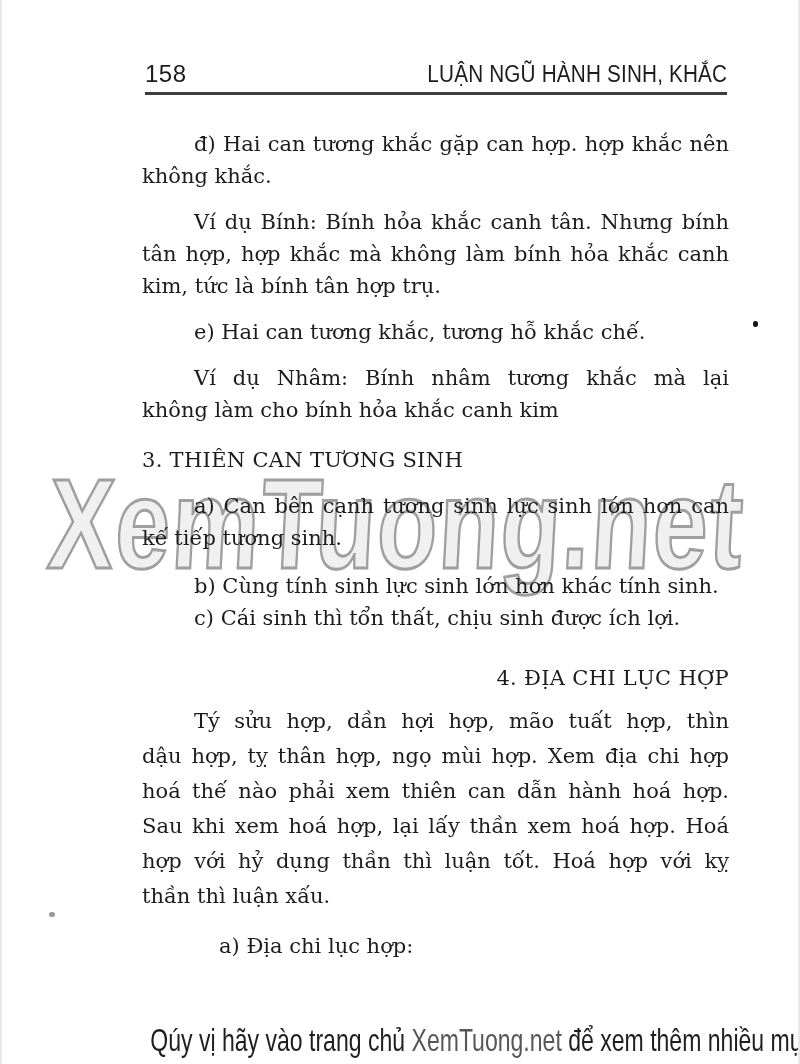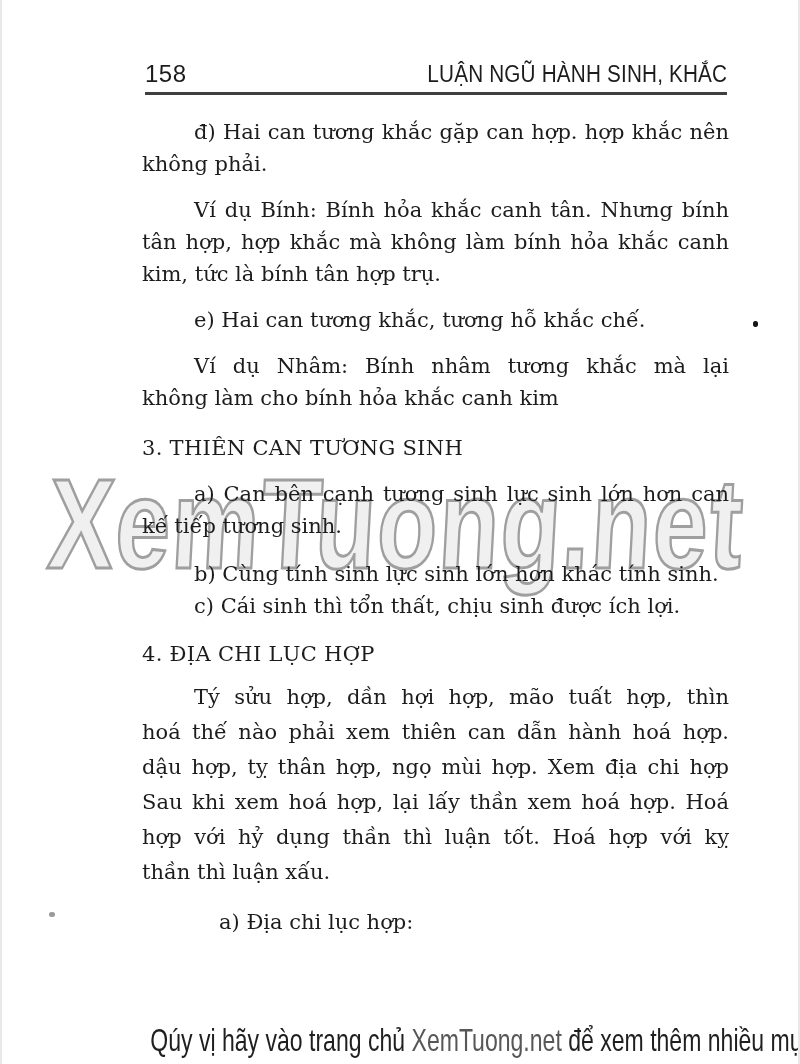--- a/index.html
+++ b/index.html
@@ -45,35 +45,35 @@
     font-weight:bold;font-size:128px;line-height:1;
     letter-spacing:2px;white-space:nowrap;
     color:var(--watermark-fill);
     -webkit-text-stroke:3px var(--watermark-stroke);
     transform:scaleX(.77) skewX(-4deg);
     transform-origin:left top;
   }
 
   
   .page-body{
-    position:absolute;left:140px;top:116px;width:587px;z-index:1;
+    position:absolute;left:140px;top:128px;width:587px;z-index:1;
     font-size:21px;
   }
   .line{line-height:32px;}
   .just{text-align:justify;text-align-last:justify;}
   .first{text-indent:52px;}
   .block{margin-top:14px;}
   .block.heading{letter-spacing:.3px;}
   .block.bold-line{font-weight:normal;}
   .block.bold-line .line{text-indent:77px;}
   .page-body .block:nth-child(1){margin-top:0;}
   .page-body .block:nth-child(5){margin-top:18px;}
   .page-body .block:nth-child(7){margin-top:16px;}
   .page-body .block:nth-child(8){margin-top:0;}
-  .page-body .block:nth-child(9){margin-top:16px;}
+  .page-body .block:nth-child(9){margin-top:28px;text-align:right;}
   .page-body .block:nth-child(10){margin-top:10px;}
   .page-body .block:nth-child(10) .line{line-height:35px;}
   .page-body .block:nth-child(11){margin-top:16px;}
 
   
   .speck{position:absolute;border-radius:45%;}
   .speck-right{left:751px;top:321px;width:5px;height:6px;background:#161616;}
   .speck-left{left:47px;top:912px;width:6px;height:5px;background:#9b9b9b;}
 
   
@@ -99,21 +99,21 @@
     <span class="page-number">158</span>
     <span class="header-title">LUẬN NGŨ HÀNH SINH, KHẮC</span>
   </div>
   <div class="rule"></div>
 
   <div class="watermark">XemTuong.net</div>
 
   <main class="page-body">
       <div class="block paragraph">
         <div class="line first just">đ) Hai can tương khắc gặp can hợp. hợp khắc nên</div>
-        <div class="line">không phải.</div>
+        <div class="line">không khắc.</div>
       </div>
       <div class="block paragraph">
         <div class="line first just">Ví dụ Bính: Bính hỏa khắc canh tân. Nhưng bính</div>
         <div class="line just">tân hợp, hợp khắc mà không làm bính hỏa khắc canh</div>
         <div class="line">kim, tức là bính tân hợp trụ.</div>
       </div>
       <div class="block paragraph">
         <div class="line first">e) Hai can tương khắc, tương hỗ khắc chế.</div>
       </div>
       <div class="block paragraph">
@@ -131,22 +131,22 @@
         <div class="line first">b) Cùng tính sinh lực sinh lớn hơn khác tính sinh.</div>
       </div>
       <div class="block paragraph">
         <div class="line first">c) Cái sinh thì tổn thất, chịu sinh được ích lợi.</div>
       </div>
       <div class="block heading">
         <div class="line">4. ĐỊA CHI LỤC HỢP</div>
       </div>
       <div class="block paragraph">
         <div class="line first just">Tý sửu hợp, dần hợi hợp, mão tuất hợp, thìn</div>
+        <div class="line just">dậu hợp, tỵ thân hợp, ngọ mùi hợp. Xem địa chi hợp</div>
         <div class="line just">hoá thế nào phải xem thiên can dẫn hành hoá hợp.</div>
-        <div class="line just">dậu hợp, tỵ thân hợp, ngọ mùi hợp. Xem địa chi hợp</div>
         <div class="line just">Sau khi xem hoá hợp, lại lấy thần xem hoá hợp. Hoá</div>
         <div class="line just">hợp với hỷ dụng thần thì luận tốt. Hoá hợp với kỵ</div>
         <div class="line">thần thì luận xấu.</div>
       </div>
       <div class="block bold-line">
         <div class="line first">a) Địa chi lục hợp:</div>
       </div>
     </main>
 
   <div class="speck speck-right"></div>

